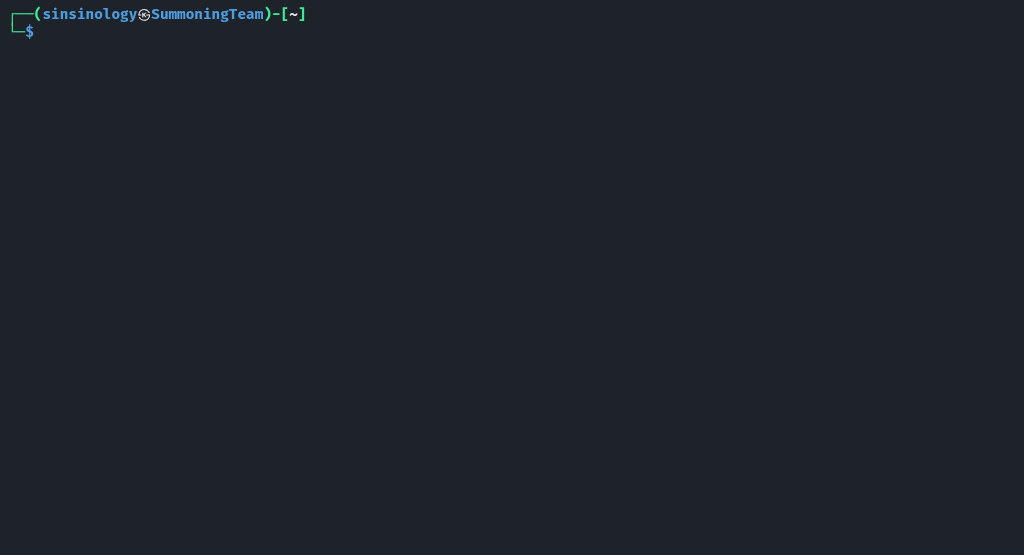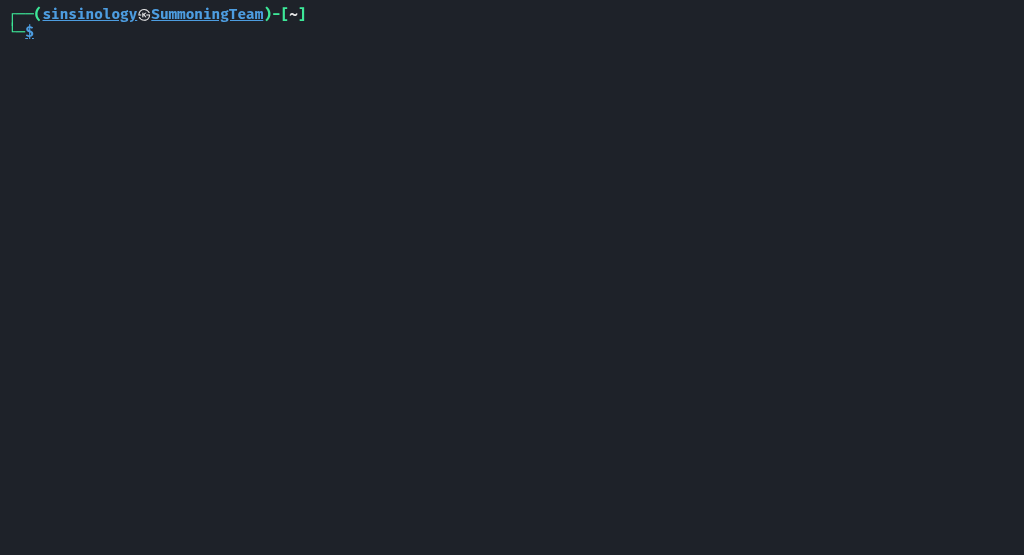--- a/index.html
+++ b/index.html
@@ -23,21 +23,20 @@
     }
     .prompt-line2 {
       white-space: pre;
       line-height: 1.3;
     }
     .green {
       color: #3de898;
     }
     .blue {
       color: #4d9de0;
-      text-decoration: underline;
     }
     .white {
       color: #e8e8e8;
     }
     .skull {
       color: #e8e8e8;
       font-weight: normal;
     }
   </style>
 </head>

